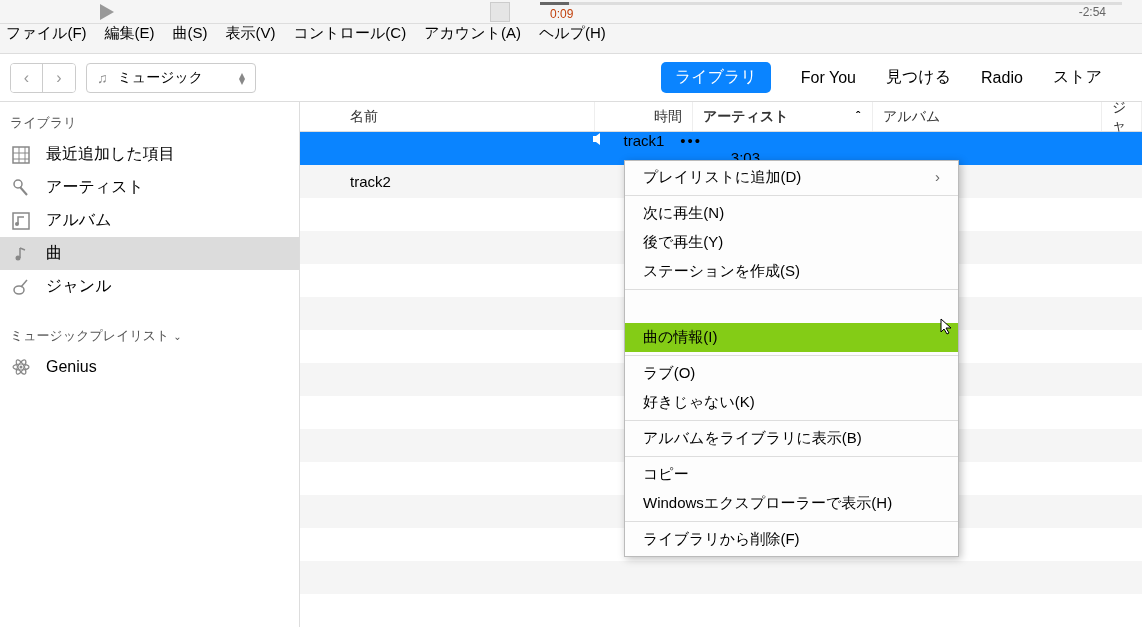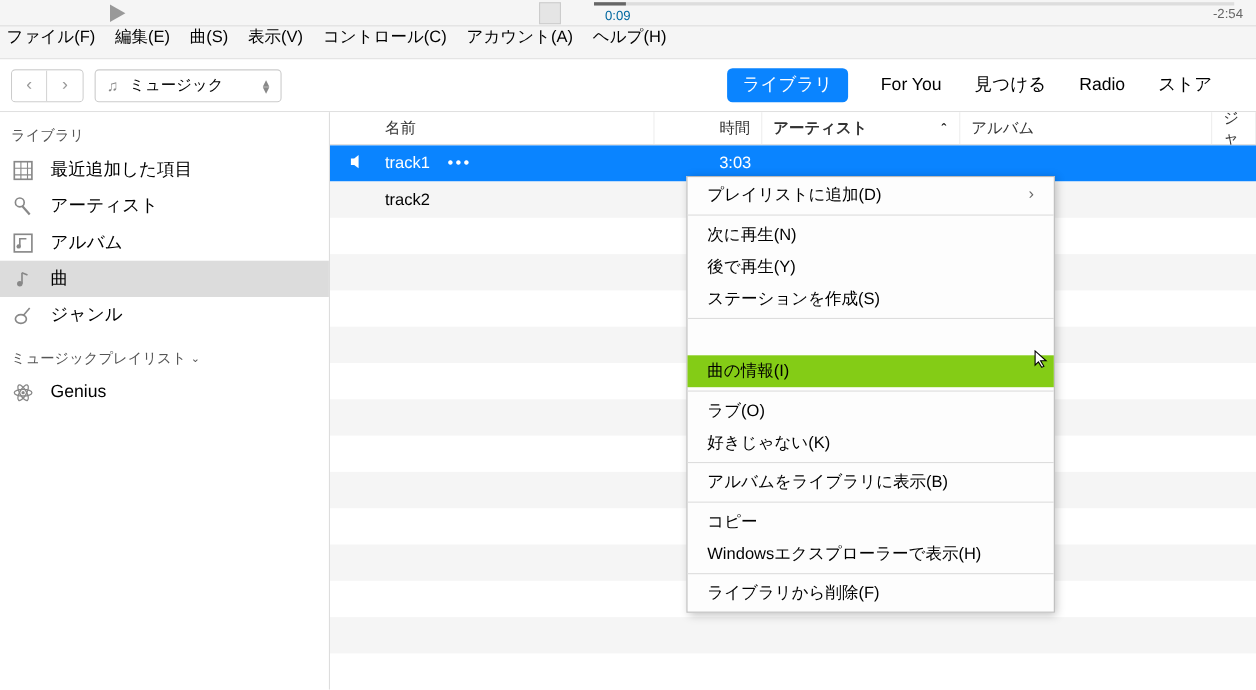--- a/index.html
+++ b/index.html
@@ -1,19 +1,19 @@
 <!DOCTYPE html>
 <html><head>
   <meta charset="utf-8">
   <style>
     * { margin: 0; padding: 0; box-sizing: border-box; font-family: 'Meiryo', 'Yu Gothic', sans-serif; }
     body { background: #fff; font-size: 14px; color: #000; overflow: hidden; width: 1142px; height: 627px; position: relative; }
     
     .player-bar { height: 24px; background: #f5f5f5; border-bottom: 1px solid #ddd; display: flex; align-items: center; position: relative; }
-    .time-left { position: absolute; right: 12px; font-size: 12px; color: #666; }
+    .time-left { position: absolute; right: 36px; font-size: 12px; color: #666; }
     .progress-track { position: absolute; left: 540px; right: 20px; top: 2px; height: 3px; background: #ddd; }
     .progress-fill { width: 5%; height: 100%; background: #666; }
     .album-art-mini { width: 20px; height: 20px; background: #e5e5e5; border: 1px solid #ccc; position: absolute; left: 490px; }
     .play-btn-mini { position: absolute; left: 100px; width: 0; height: 0; border-left: 14px solid #999; border-top: 8px solid transparent; border-bottom: 8px solid transparent; }
     
     .menu-bar { height: 30px; background: #f5f5f5; display: flex; padding: 0 6px; gap: 18px; border-bottom: 1px solid #ddd; font-size: 15px; }
     .menu-item { cursor: default; }
     
     .toolbar { height: 48px; background: #fff; border-bottom: 1px solid #ddd; display: flex; align-items: center; padding: 0 10px; }
     .nav-btns { display: flex; border: 1px solid #ccc; border-radius: 4px; overflow: hidden; }
@@ -41,21 +41,21 @@
     .col.name { width: 295px; padding-left: 50px; }
     .col.time { width: 98px; justify-content: flex-end; }
     .col.artist { width: 180px; position: relative; font-weight: 600; }
     .col.album { flex: 1; }
     .col.genre { width: 40px; }
     .sort-arrow { position: absolute; right: 12px; color: #000; font-size: 12px; }
     
     .rows { flex: 1; overflow: auto; }
     .row { height: 33px; display: flex; align-items: center; font-size: 15px; }
     .row:nth-child(even) { background: #f5f5f5; }
-    .row.selected { background: #0a84ff; color: #ffffff; }
+    .row.selected { background: #0a84ff; color: #000000; flex-direction: column; }
     .cell { padding: 0 10px; }
     .cell.name { width: 295px; padding-left: 50px; display: flex; align-items: center; gap: 10px; position: relative; }
     .cell.time { width: 98px; text-align: right; }
     .speaker { position: absolute; left: 18px; }
     .dots { letter-spacing: 2px; margin-left: 6px; }
     
     .context-menu { position: absolute; left: 624px; top: 160px; width: 335px; background: #fdfdfd; border: 1px solid #bbb; box-shadow: 2px 2px 8px rgba(0,0,0,0.25); z-index: 100; font-size: 15px; padding: 2px 0; }
     .cm-item { padding: 5px 18px; display: flex; align-items: flex-start; justify-content: space-between; cursor: default; }
     .cm-item.highlight { background: #84cc16; margin-top: 33px; }
     .cm-sep { height: 1px; background: #ddd; margin: 3px 0; }
@@ -65,21 +65,21 @@
   </style>
 </head>
 <body>
 
 <div class="player-bar">
   <div class="play-btn-mini"></div>
   <div class="album-art-mini"></div>
   <div class="progress-track">
     <div class="progress-fill"></div>
   </div>
-  <span style="position:absolute;left:550px;top:7px;font-size:12px;color:#0369a1">0:09</span>
+  <span style="position:absolute;left:550px;top:7px;font-size:12px;color:#c2410c">0:09</span>
   <span class="time-left">-2:54</span>
 </div>
 
 <div class="menu-bar">
   <span class="menu-item">ファイル(F)</span>
   <span class="menu-item">編集(E)</span>
   <span class="menu-item">曲(S)</span>
   <span class="menu-item">表示(V)</span>
   <span class="menu-item">コントロール(C)</span>
   <span class="menu-item">アカウント(A)</span>
@@ -155,21 +155,21 @@
     </div>
     <div class="sidebar-item">
       <span class="sb-icon">
           <svg width="20" height="20" viewBox="0 0 20 20">
             <ellipse cx="8" cy="13" rx="5" ry="4" fill="none" stroke="#888" stroke-width="1.5"></ellipse>
             <line x1="10" y1="10" x2="16" y2="3" stroke="#888" stroke-width="1.5"></line>
           </svg>
         </span>
       <span>ジャンル</span>
     </div>
-    <div class="sidebar-header" style="margin-top:8px">
+    <div class="sidebar-header" style="margin-top:18px">
       <span>ミュージックプレイリスト</span>
       <span style="font-size:10px">⌄</span>
     </div>
     <div class="sidebar-item">
       <span class="sb-icon">
           <svg width="20" height="20" viewBox="0 0 20 20">
             <ellipse cx="10" cy="10" rx="8" ry="3" fill="none" stroke="#888" stroke-width="1.2"></ellipse>
             <ellipse cx="10" cy="10" rx="8" ry="3" fill="none" stroke="#888" stroke-width="1.2" transform="rotate(60 10 10)"></ellipse>
             <ellipse cx="10" cy="10" rx="8" ry="3" fill="none" stroke="#888" stroke-width="1.2" transform="rotate(-60 10 10)"></ellipse>
             <circle cx="10" cy="10" r="1.5" fill="#888"></circle>

